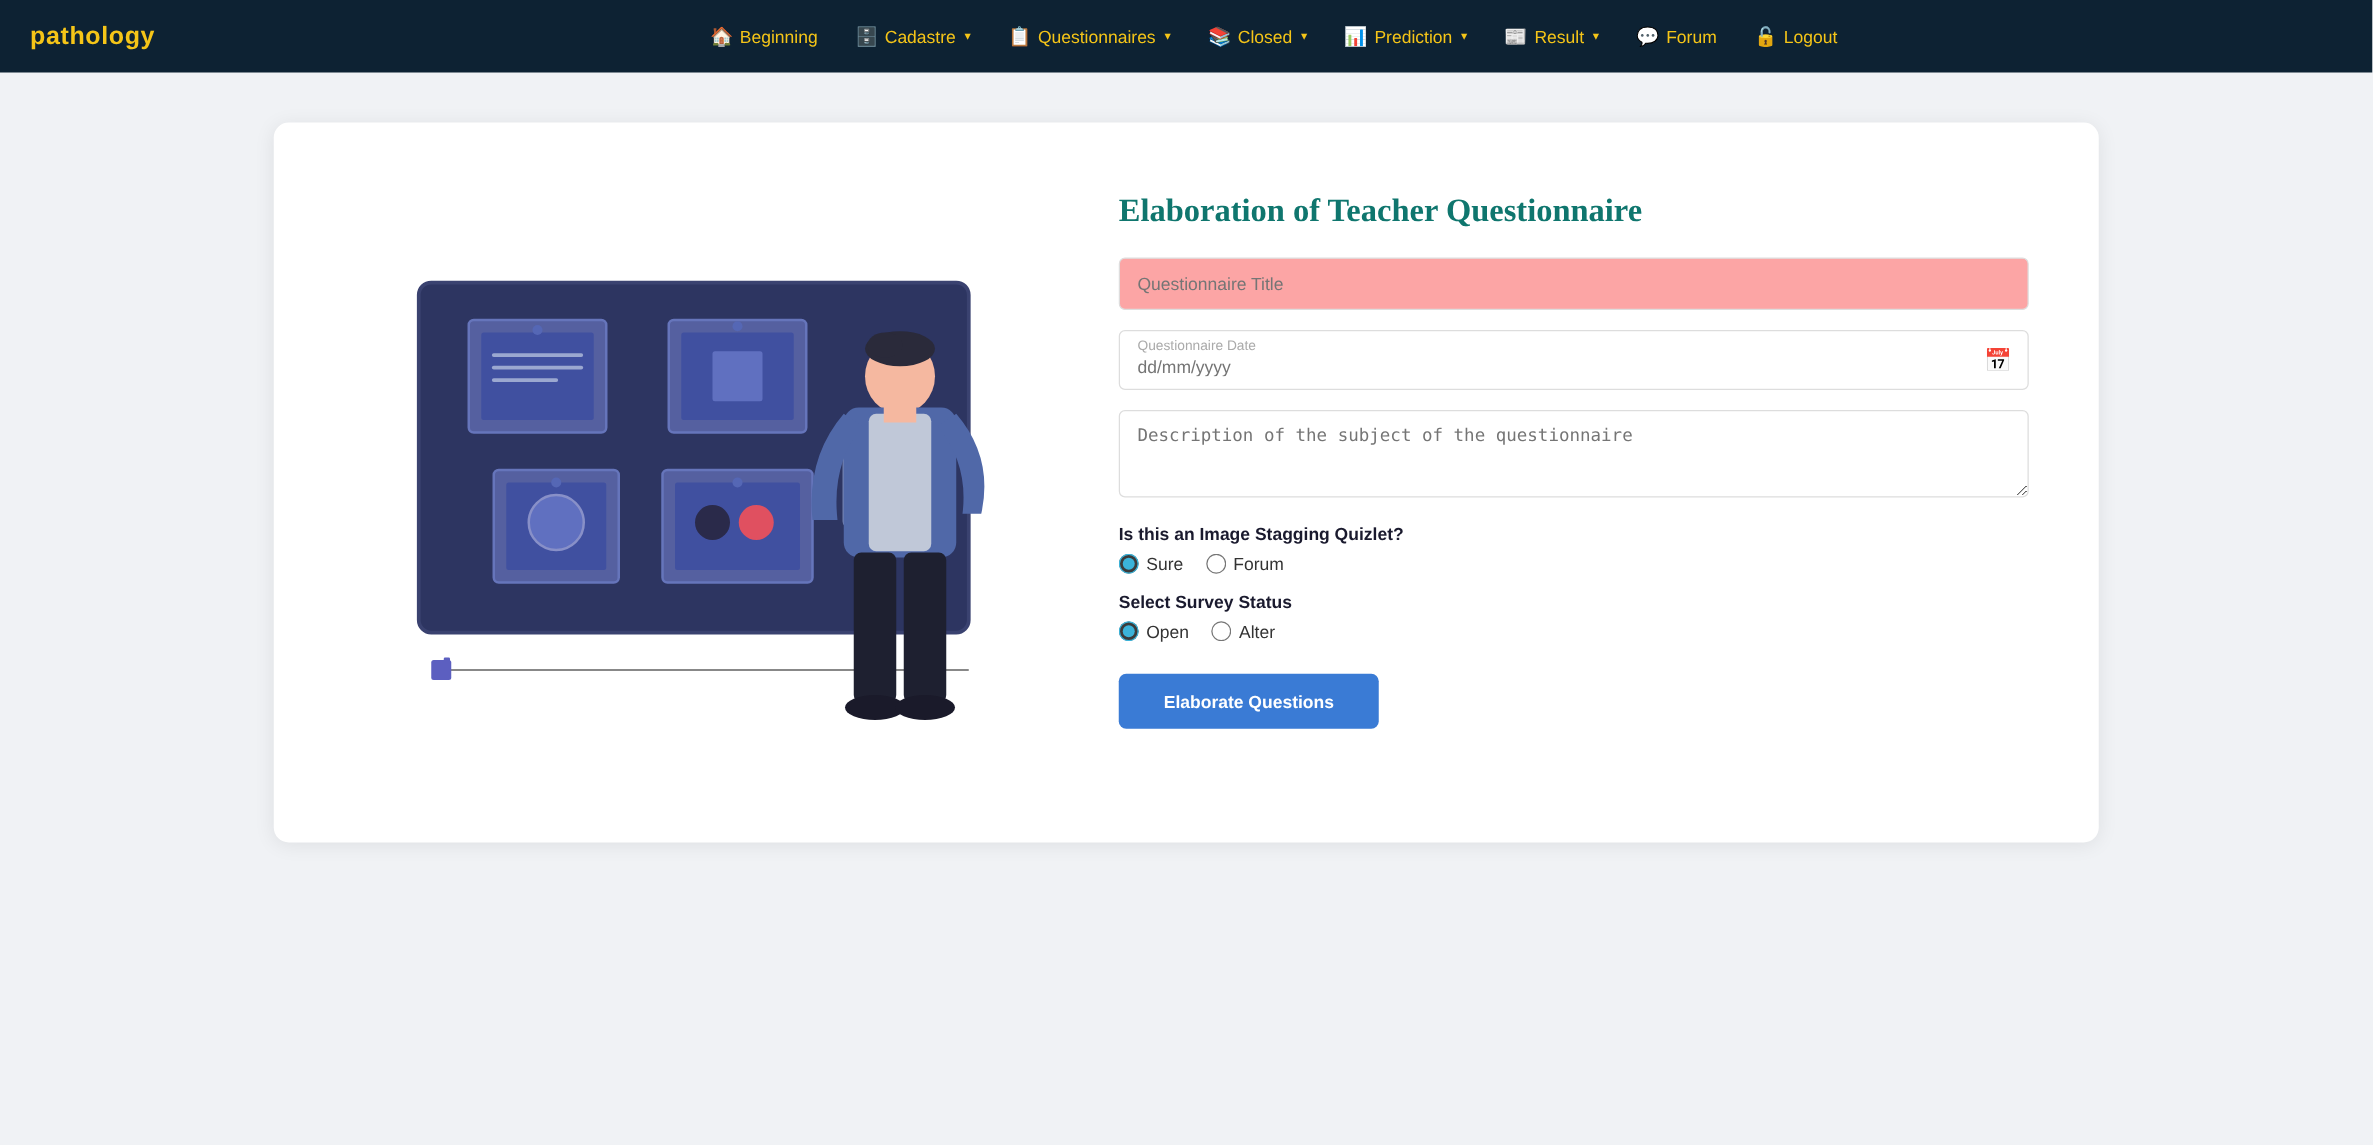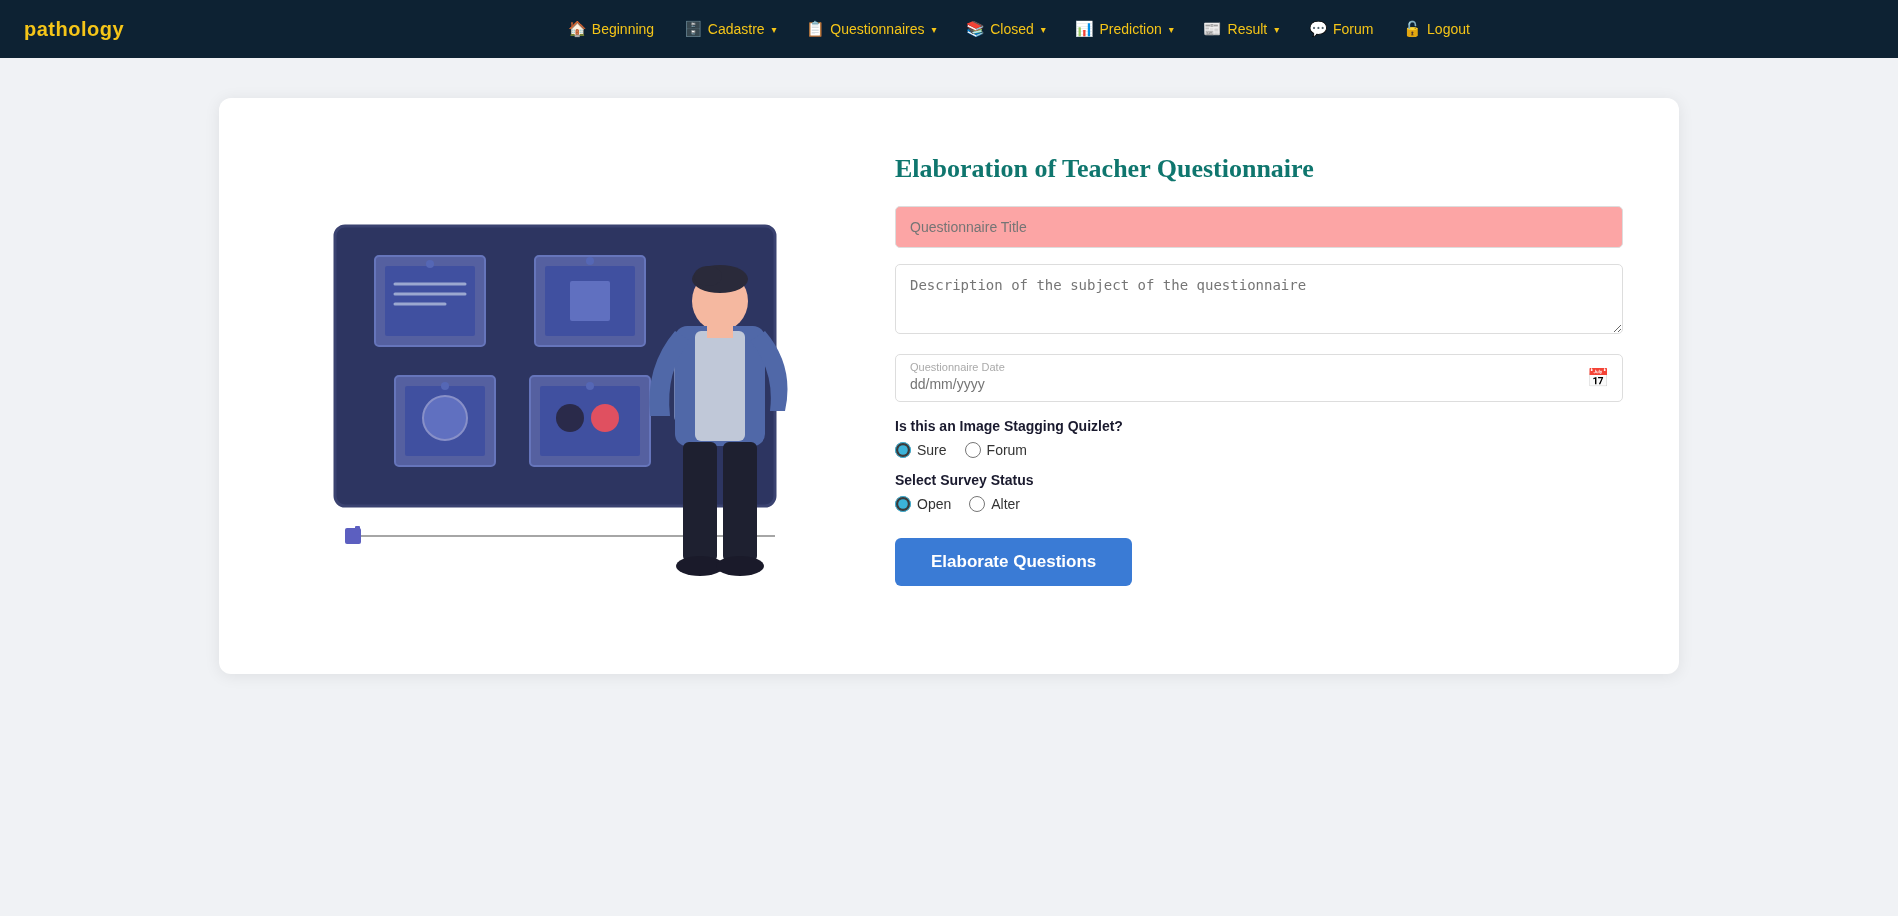--- a/index.html
+++ b/index.html
@@ -185,21 +185,21 @@
       width: 16px;
       height: 16px;
     }
 
     .btn-elaborate {
       background: #3a7bd5;
       color: #fff;
       border: none;
       border-radius: 6px;
       padding: 14px 36px;
-      font-size: 17px;
+      font-size: 14px;
       font-weight: 700;
       cursor: pointer;
       margin-top: 10px;
       text-align: center;
     }
 
     
     .illus-svg { width: 100%; max-width: 560px; height: auto; }
   </style>
 </head>
@@ -317,32 +317,32 @@
         <rect x="432" y="178" width="26" height="14" fill="#f5b8a0"></rect>
       </svg>
     </div>
 
     <div class="form-side">
       <h1 class="form-title">Elaboration of Teacher Questionnaire</h1>
 
 
       <div class="form-group">
         <input type="text" class="form-input" placeholder="Questionnaire Title" style="">
-      </div>
-
-      <div class="form-group">
-        <textarea class="form-textarea" placeholder="Description of the subject of the questionnaire" style=""></textarea>
       </div>
 
       <div class="form-group">
         <div class="date-wrapper">
           <span class="date-label">Questionnaire Date</span>
           <input type="text" class="date-input" placeholder="dd/mm/yyyy" style="">
           <span class="date-icon">📅</span>
         </div>
+      </div>
+
+      <div class="form-group">
+        <textarea class="form-textarea" placeholder="Description of the subject of the questionnaire" style=""></textarea>
       </div>
 
       <div class="form-group">
         <div class="question-label">Is this an Image Stagging Quizlet?</div>
         <div class="radio-row">
           <label class="radio-option">
             <input type="radio" name="image_staging" value="sure" checked="" style="">
             <span>Sure</span>
           </label>
           <label class="radio-option">

